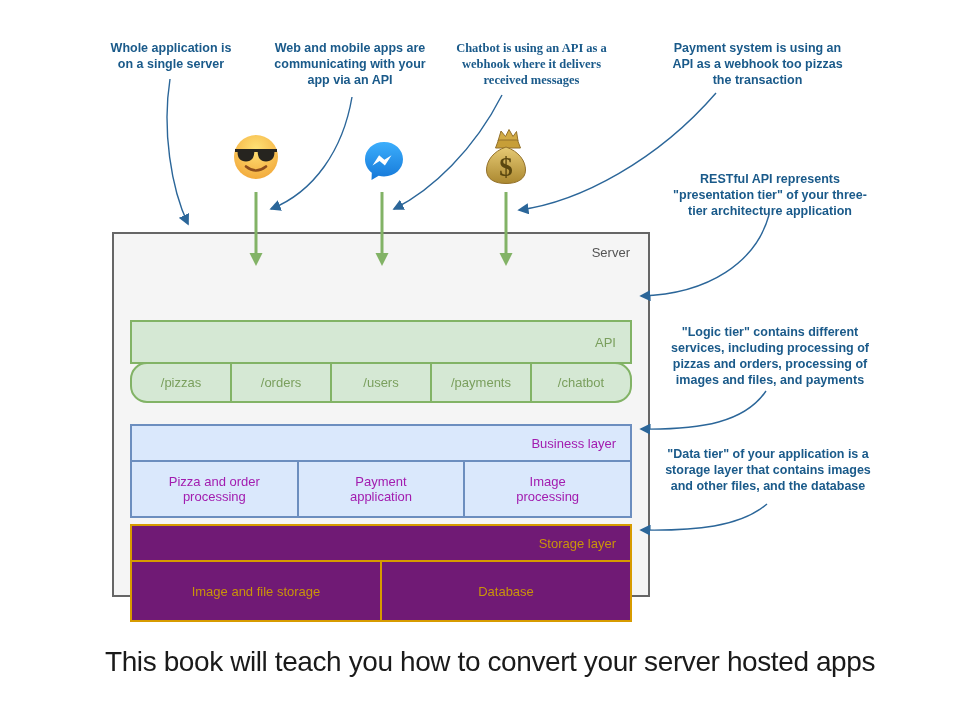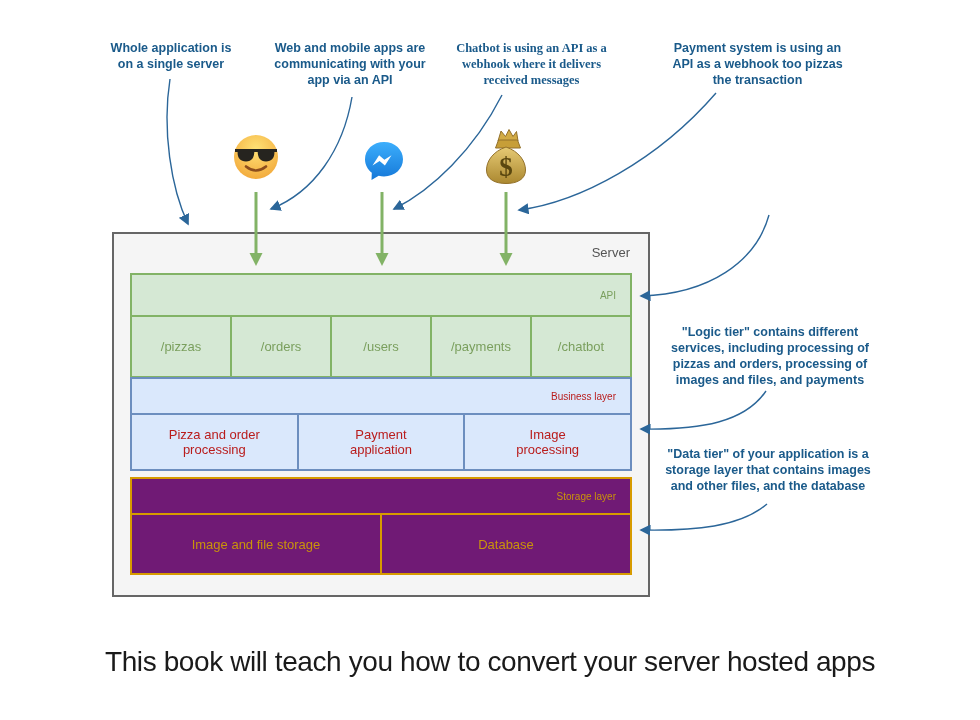--- a/index.html
+++ b/index.html
@@ -28,38 +28,38 @@
     position:absolute;left:500px;top:245px;width:130px;text-align:right;
     color:#545454;font-size:13px;
   }
   .layer-stack{position:absolute;left:130px;top:273px;width:502px;}
   .tier{position:absolute;left:0;width:502px;}
   .tier-green{top:0;}
   .tier-blue{top:104px;}
   .tier-orange{top:204px;}
   .tier-header{
     box-sizing:border-box;border:2px solid;display:flex;align-items:center;
-    justify-content:flex-end;padding-right:14px;font-size:10px;
+    justify-content:flex-end;padding-right:14px;font-size:13px;margin-top:47px;
   }
   .tier-row{box-sizing:border-box;border:2px solid;margin-top:-2px;display:flex;}
   .cell{
     flex:1;display:flex;align-items:center;justify-content:center;text-align:center;
     font-size:13px;white-space:pre-line;box-sizing:border-box;
   }
   .cell + .cell{border-left:2px solid;}
   .g .tier-header,.g .tier-row{background:#d5e8d4;border-color:#82b366;}
   .g .tier-header,.g .cell{color:#7a9f5d;}
   .g .cell + .cell{border-left-color:#82b366;}
   .b .tier-header,.b .tier-row{background:#dae8fc;border-color:#6c8ebf;}
-  .b .tier-header,.b .cell{color:#b91c1c;}
+  .b .tier-header,.b .cell{color:#a21caf;}
   .b .cell + .cell{border-left-color:#6c8ebf;}
   .o .tier-header,.o .tier-row{background:#701a75;border-color:#d79b00;}
   .o .tier-header,.o .cell{color:#c9940a;}
   .o .cell + .cell{border-left-color:#d79b00;}
-  .h-api{height:44px;}  .r-api{height:63px;}
+  .h-api{height:44px;}  .r-api{height:41px;border-radius:17px;}
   .h-biz{height:38px;}  .r-biz{height:58px;}
   .h-sto{height:38px;}  .r-sto{height:62px;}
   
   .emoji{position:absolute;}
   .emoji-user{left:232px;top:133px;}
   .emoji-chat{left:362px;top:139px;}
   .emoji-money{left:480px;top:127px;}
   
   .overlay{position:absolute;left:0;top:0;pointer-events:none;}
   
@@ -77,20 +77,23 @@
 on a single server</div>
   <div class="note note2">Web and mobile apps are
 communicating with your
 app via an API</div>
   <div class="note note3">Chatbot is using an API as a
 webhook where it delivers
 received messages</div>
   <div class="note note4">Payment system is using an
 API as a webhook too pizzas
 the transaction</div>
+  <div class="note note5">RESTful API represents
+"presentation tier" of your three-
+tier architecture application</div>
   <div class="note note6">"Logic tier" contains different
 services, including processing of
 pizzas and orders, processing of
 images and files, and payments</div>
   <div class="note note7">"Data tier" of your application is a
 storage layer that contains images
 and other files, and the database</div>
 
   <div class="server-box"></div>
   <div class="server-label">Server</div>

